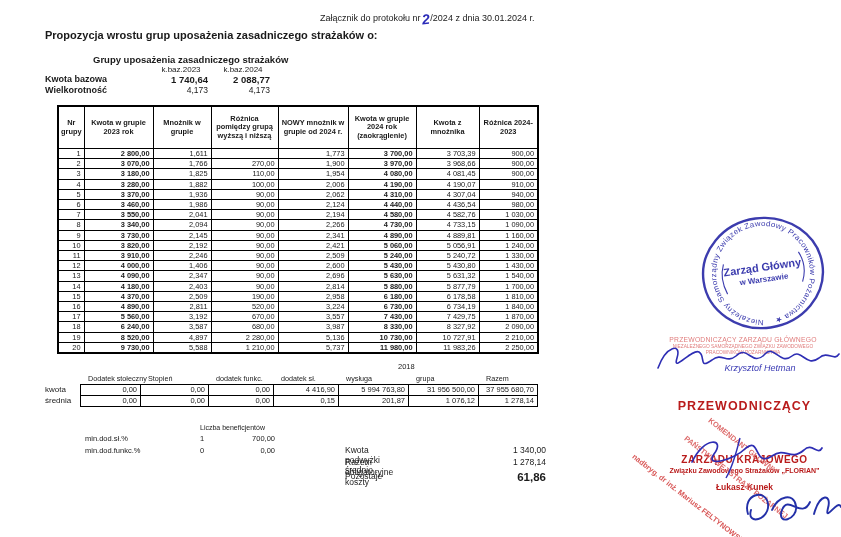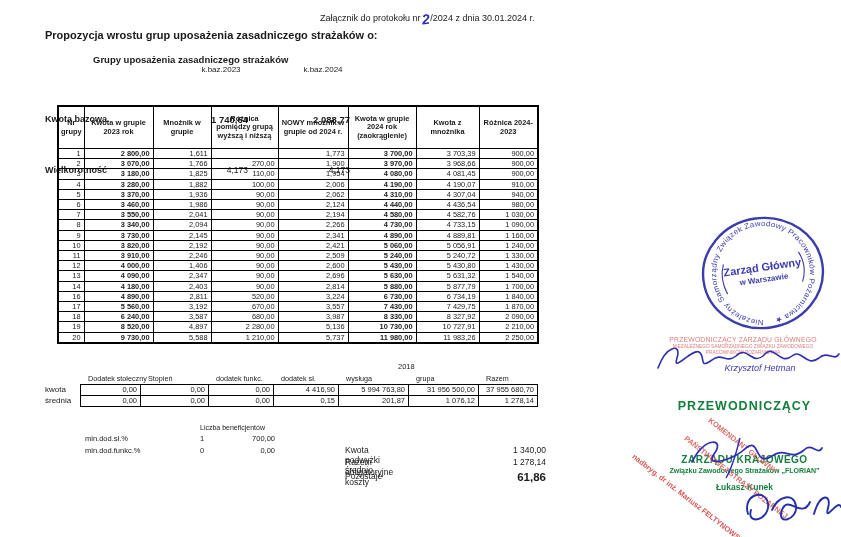--- a/index.html
+++ b/index.html
@@ -8,21 +8,21 @@
   .abs{position:absolute;}
   .b{font-weight:bold;}
   
   .note{top:8px;left:320px;font-size:9px;color:#222;}
   .hand2{color:#2a2ab8;font-size:14px;font-style:italic;position:relative;top:3px;
          font-weight:bold;display:inline-block;transform:rotate(-6deg);margin:0 1px;}
   .title{top:29px;left:45px;font-size:11px;font-weight:bold;text-align:center;}
   
   .base{top:54px;left:45px;width:220px;font-size:8.5px;}
   .base .hd{text-align:center;font-weight:bold;font-size:9.5px;padding-left:48px;white-space:nowrap;}
-  .base-grid{display:grid;grid-template-columns:105px 62px 62px;gap:40px;}
+  .base-grid{display:grid;grid-template-columns:105px 62px 62px;}
   .base-grid .lab{font-weight:bold;font-size:9px;}
   .base-grid .v{text-align:right;padding-right:4px;}
   .base-grid .ch{text-align:center;font-size:8px;}
   .kb{font-weight:bold;font-size:9.5px;}
   
   table{border-collapse:collapse;table-layout:fixed;}
   .main{top:105px;left:57px;width:480px;border:2px solid #000;}
   .main th{border:1px solid #000;font-size:7.4px;font-weight:bold;text-align:center;
            vertical-align:middle;padding:1px 1px;height:39px;line-height:1.15;}
   .main td{border:1px solid #000;font-size:7.4px;text-align:right;padding:0 3px;
@@ -46,21 +46,21 @@
   .summ .l{position:absolute;left:345px;}
   .summ .v{position:absolute;left:445px;width:101px;text-align:right;}
   .poz-v{font-size:11.5px;font-weight:bold;}
   
   .stamp-blue{top:215px;left:698px;}
   .ch-main{top:336px;left:645px;width:196px;text-align:center;color:#e07d7d;line-height:1.25;}
   .ch-main .l1{font-size:6.8px;letter-spacing:.2px;}
   .ch-main .l2,.ch-main .l3{font-size:4.8px;}
   .hetman{top:363px;left:700px;width:120px;text-align:center;color:#3a3ab4;
           font-style:italic;font-size:9px;}
-  .ch-nat{top:399px;left:648px;width:193px;text-align:center;color:#15803d;line-height:1.2;}
+  .ch-nat{top:399px;left:648px;width:193px;text-align:center;color:#b91c1c;line-height:1.2;}
   .ch-nat .l1{font-size:12.5px;font-weight:bold;letter-spacing:1px;}
   .ch-nat .l2{font-size:10px;font-weight:bold;letter-spacing:.5px;margin-top:40px;}
   .ch-nat .l3{font-size:7px;font-weight:bold;margin-top:1px;}
   .ch-nat .nm{font-size:8.5px;font-weight:bold;margin-top:7px;}
   .diag{color:#dd6b6b;font-weight:bold;white-space:nowrap;transform-origin:left top;}
   .d1{top:416px;left:712px;font-size:7.5px;transform:rotate(38deg);}
   .d2{top:434px;left:688px;font-size:7.5px;transform:rotate(38deg);}
   .d3{top:452px;left:636px;font-size:7.5px;transform:rotate(38deg);color:#d85555;}
   svg{display:block;}
 </style>
@@ -246,20 +246,30 @@
         <td>14</td>
         <td class="b">4 180,00</td>
         <td>2,403</td>
         <td>90,00</td>
         <td>2,814</td>
         <td class="b">5 880,00</td>
         <td>5 877,79</td>
         <td>1 700,00</td>
       </tr>
       <tr>
+        <td>15</td>
+        <td class="b">4 370,00</td>
+        <td>2,509</td>
+        <td>190,00</td>
+        <td>2,958</td>
+        <td class="b">6 180,00</td>
+        <td>6 178,58</td>
+        <td>1 810,00</td>
+      </tr>
+      <tr>
         <td>16</td>
         <td class="b">4 890,00</td>
         <td>2,811</td>
         <td>520,00</td>
         <td>3,224</td>
         <td class="b">6 730,00</td>
         <td>6 734,19</td>
         <td>1 840,00</td>
       </tr>
       <tr>

